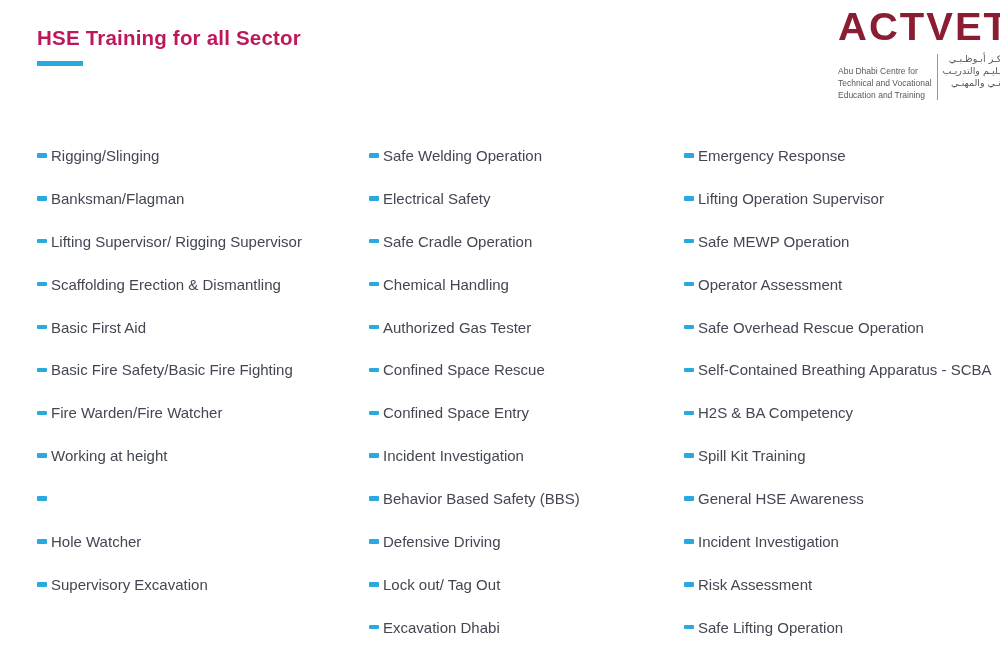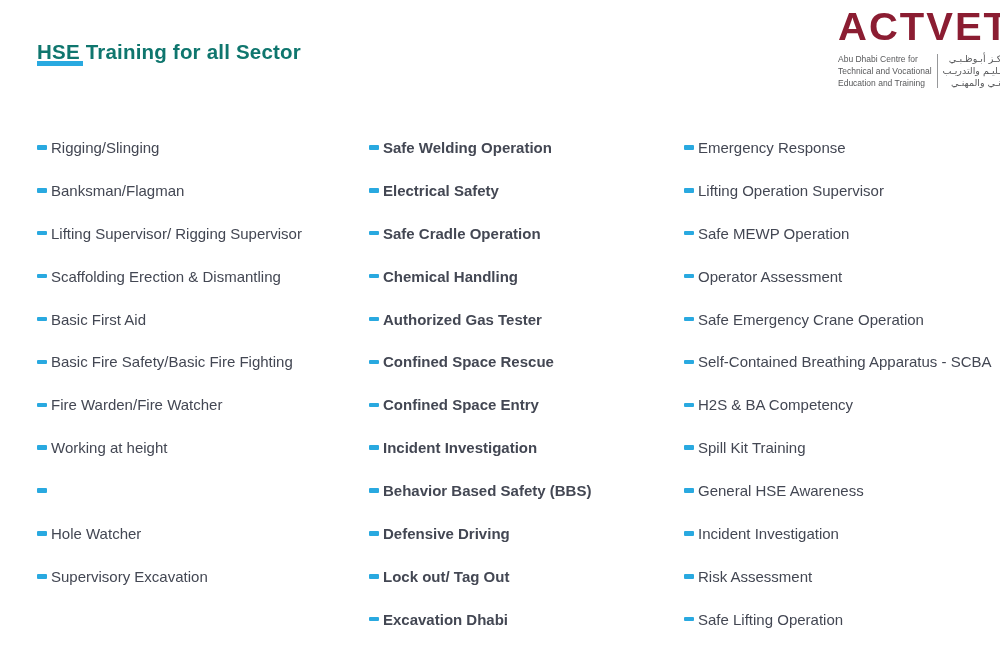--- a/index.html
+++ b/index.html
@@ -1,46 +1,46 @@
 <!DOCTYPE html>
 <html><head>
 <meta charset="utf-8">
 <style>
   html,body { margin:0; padding:0; background:#ffffff; }
   .page {
     position:relative; width:1000px; height:650px; background:#ffffff;
     overflow:hidden; font-family:"Liberation Sans", sans-serif;
   }
   .page-title {
-    position:absolute; left:37px; top:40px; margin:0;
-    font-size:20.5px; font-weight:bold; color:#0f766e; letter-spacing:0.2px;
+    position:absolute; left:37px; top:26px; margin:0;
+    font-size:20.5px; font-weight:bold; color:#be185d; letter-spacing:0.2px;
     font-family:"Liberation Sans", sans-serif;
   }
   .title-underline {
     position:absolute; left:37px; top:61px; width:46px; height:4.5px;
     background:#29a9e0;
   }
   .logo { position:absolute; left:838px; top:8px; width:200px; }
   .brand {
     font-size:40px; font-weight:bold; color:#8b1d32; line-height:1;
     letter-spacing:2px; transform:scaleY(0.95); transform-origin:left top;
     white-space:nowrap;
   }
   .logo-sub { display:flex; align-items:stretch; margin-top:5px; }
-  .tagline { font-size:8.5px; color:#58595b; line-height:12px; white-space:nowrap; }
+  .tagline { font-size:8.5px; color:#58595b; line-height:12px; white-space:nowrap;margin-top:12px; }
   .logo-divider { width:1px; background:#97989a; margin:1px 5px; }
   .arabic {
     font-size:9.5px; color:#58595b; line-height:12px; direction:rtl;
     text-align:right; white-space:nowrap;
     font-family:"DejaVu Sans", sans-serif;
   }
   .columns { position:absolute; top:118px; left:0; width:1000px; height:520px; }
-  .col { position:absolute; top:8px; }
+  .col { position:absolute; top:16px; }
   .col-1 { left:37px; }
-  .col-2 { left:369px;font-weight:bold; }
+  .col-2 { left:369px; }
   .col-3 { left:684px; }
   .item { display:flex; align-items:center; height:42.9px; }
   .dash {
     width:10px; height:4.5px; background:#29a9e0; border-radius:1px;
     margin-right:4px; flex:0 0 auto;
   }
   .label { font-size:15px; color:#434753; white-space:nowrap; }
 </style>
 </head>
 <body>
@@ -178,21 +178,21 @@
       <div class="item">
           <span class="dash"></span>
           <span class="label">Safe MEWP Operation</span>
         </div>
       <div class="item">
           <span class="dash"></span>
           <span class="label">Operator Assessment</span>
         </div>
       <div class="item">
           <span class="dash"></span>
-          <span class="label">Safe Emergency Crane Operation</span>
+          <span class="label">Safe Overhead Rescue Operation</span>
         </div>
       <div class="item">
           <span class="dash"></span>
           <span class="label">Self-Contained Breathing Apparatus - SCBA</span>
         </div>
       <div class="item">
           <span class="dash"></span>
           <span class="label">H2S &amp; BA Competency</span>
         </div>
       <div class="item">

